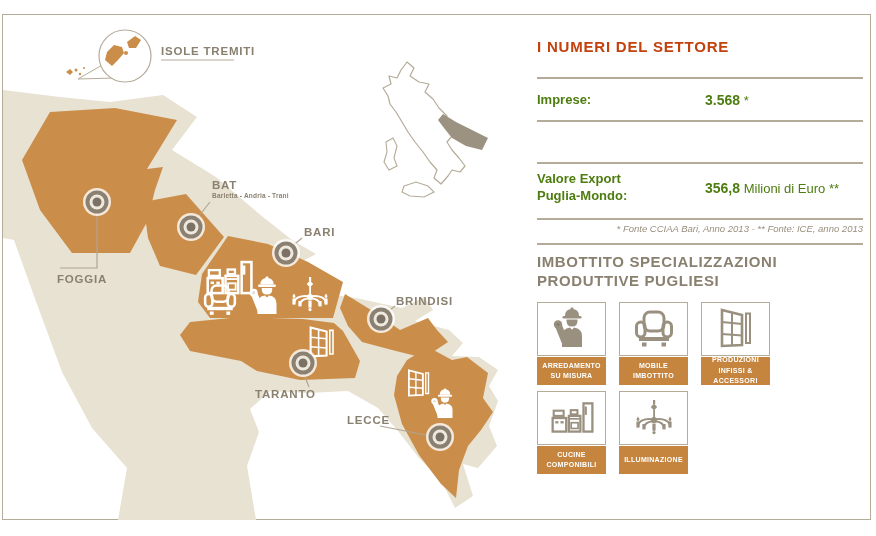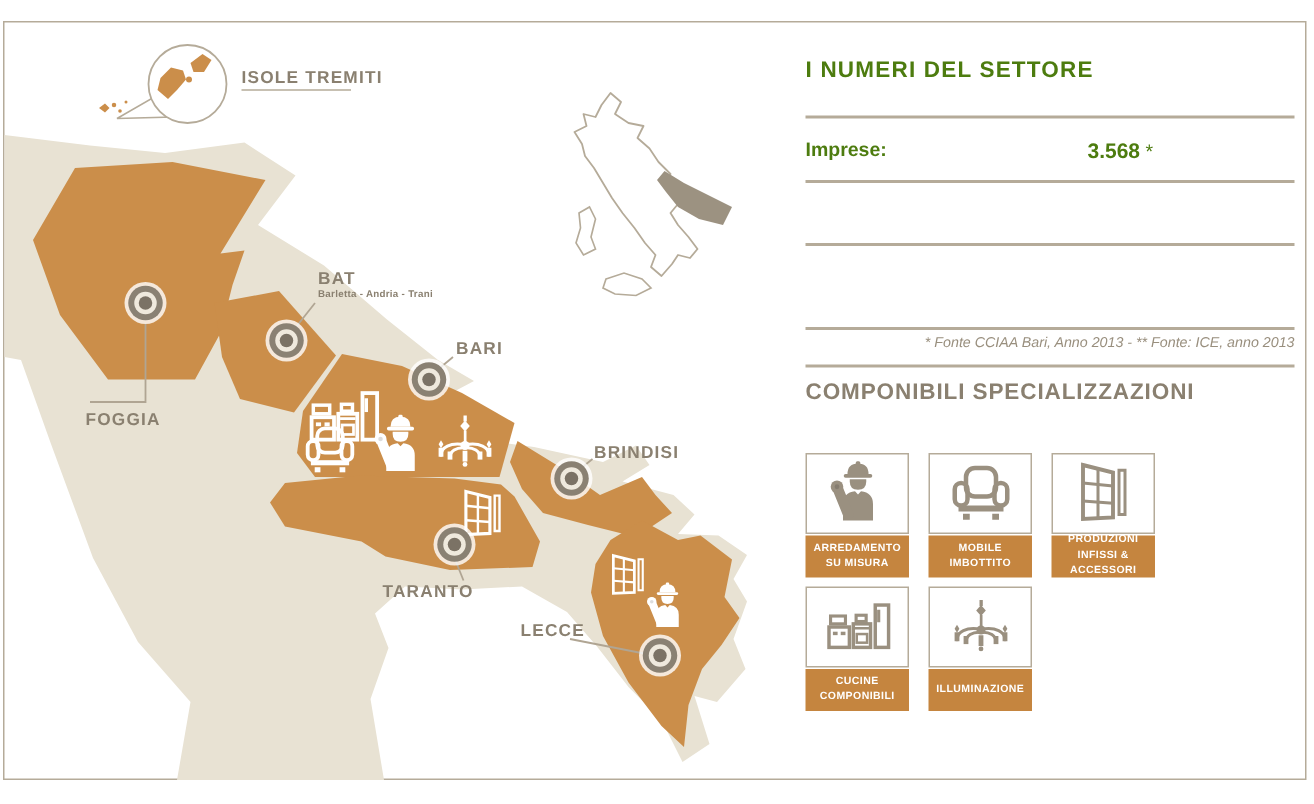--- a/index.html
+++ b/index.html
@@ -4,25 +4,25 @@
 <style>
   html,body{margin:0;padding:0;background:#fff;}
   body{width:876px;height:536px;position:relative;overflow:hidden;
        font-family:"Liberation Sans","DejaVu Sans",sans-serif;color:#8A8070;}
   .frame{position:absolute;left:2px;top:14px;width:869px;height:506px;
          border:1px solid #B5AB99;background:#fff;box-sizing:border-box;}
   #mapsvg{position:absolute;left:0;top:0;}
   
   .panel{position:absolute;left:537px;top:14px;width:326px;height:507px;}
   .panel .title{position:absolute;left:0;top:24px;font-size:15px;font-weight:bold;
-                letter-spacing:.8px;color:#4d7c0f;}
+                letter-spacing:.8px;color:#c2410c;}
   .rule{position:absolute;left:0;width:326px;height:0;border-top:2px solid #B5AB99;}
   .nrow{position:absolute;left:0;width:326px;font-size:13px;font-weight:bold;color:#4d7c0f;}
   .nrow .lbl{display:inline-block;line-height:1.3;}
-  .nrow .val{position:absolute;left:168px;top:0;font-size:14px;white-space:nowrap;margin-left:20px;}
+  .nrow .val{position:absolute;left:168px;top:0;font-size:14px;white-space:nowrap;}
   .nrow .val .num{font-weight:bold;}
   .nrow .val .suffix{font-weight:normal;font-size:13px;}
   .footnote{position:absolute;right:0;top:209px;font-size:9.5px;font-style:italic;
             color:#998F7E;white-space:nowrap;margin-left:28px;}
   .h2{position:absolute;left:0;top:238px;font-size:15px;font-weight:bold;
       letter-spacing:.6px;line-height:19px;color:#8A8070;}
   .cards{position:absolute;left:0;top:288px;width:250px;display:grid;
          grid-template-columns:repeat(3,69px);grid-column-gap:13px;grid-row-gap:6px;}
   .card{width:69px;}
   .card .icobox{box-sizing:border-box;width:69px;height:54px;background:#fff;
@@ -196,27 +196,35 @@
   <div class="rule" style="top:63px"></div>
 
   <div class="nrow" style="top:78px">
     <span class="lbl">Imprese:</span>
     <span class="val"><span class="num">3.568</span><span class="suffix"> *</span></span>
   </div>
   <div class="rule" style="top:106px"></div>
 
   <div class="rule" style="top:148px"></div>
 
+  <div class="nrow" style="top:157px">
+    <span class="lbl">
+      <span>Valore Export</span><br>
+      <span>Puglia-Mondo:</span>
+    </span>
+    <span class="val" style="top:9px"><span class="num">356,8</span><span class="suffix"> Milioni di Euro **</span></span>
+  </div>
   <div class="rule" style="top:204px"></div>
 
   <div class="footnote">* Fonte CCIAA Bari, Anno 2013  - ** Fonte: ICE, anno 2013</div>
   <div class="rule" style="top:229px"></div>
 
   <div class="h2">
-    <span>COMPONIBILI SPECIALIZZAZIONI</span><br>
+    <span>IMBOTTITO SPECIALIZZAZIONI</span><br>
+    <span>PRODUTTIVE PUGLIESI</span>
   </div>
 
   <div class="cards">
     <div class="card">
       <div class="icobox">
           <svg width="44" height="44" viewBox="-2 0 44 44" class="gicon">
             <use href="#ic-worker"></use>
           </svg>
         </div>
       <div class="bar">ARREDAMENTO

